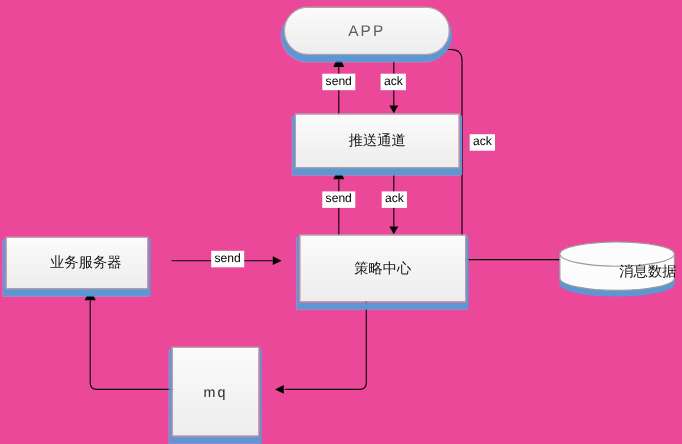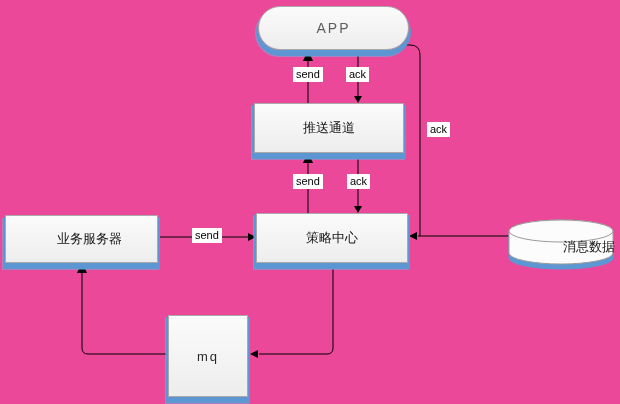--- a/index.html
+++ b/index.html
@@ -73,33 +73,33 @@
     <path class="connector" d="M510,236 L418,236"></path>
     <polygon class="arrow" points="409,236 417,232 417,240"></polygon>
 
     <path class="connector" d="M406,45 L410,45 Q420,45 420,55 L420,236"></path>
   </svg>
 
   <div class="node capsule" style="left:258px;top:6px;width:151px;height:44px;">
     <span class="txt">APP</span>
   </div>
 
-  <div class="node" style="left:254px;top:103px;width:150px;height:50px;">
+  <div class="node" style="left:268px;top:103px;width:150px;height:50px;">
     <span class="txt">推送通道</span>
   </div>
 
-  <div class="node" style="left:5px;top:215px;width:153px;height:48px;padding-left:16px;">
+  <div class="node" style="left:5px;top:215px;width:130px;height:48px;padding-left:16px;">
     <span class="txt">业务服务器</span>
   </div>
 
-  <div class="node" style="left:256px;top:213px;width:152px;height:50px;">
+  <div class="node" style="left:272px;top:213px;width:152px;height:62px;">
     <span class="txt">策略中心</span>
   </div>
 
-  <div class="node mq" style="left:168px;top:315px;width:80px;height:82px;text-align:center;">
+  <div class="node mq" style="left:156px;top:315px;width:80px;height:82px;text-align:center;">
     <span class="txt">mq</span>
   </div>
 
   <div class="cyl" style="left:505px;top:214px;width:112px;height:56px;">
     <svg width="112" height="56" viewBox="0 0 112 56">
       <path d="M4,17 a52,11 0 0 1 104,0 v22 a52,11 0 0 1 -104,0 z" fill="var(--shadow-blue)" stroke="var(--shadow-blue)" transform="translate(0,5)"></path>
       <path d="M4,17 a52,11 0 0 1 104,0 v22 a52,11 0 0 1 -104,0 z" fill="#fcfcfc" stroke="#9b9b9b"></path>
       <ellipse cx="56" cy="17" rx="52" ry="11" fill="#fcfcfc" stroke="#9b9b9b"></ellipse>
     </svg>
     <div class="cyl-label">消息数据</div>

